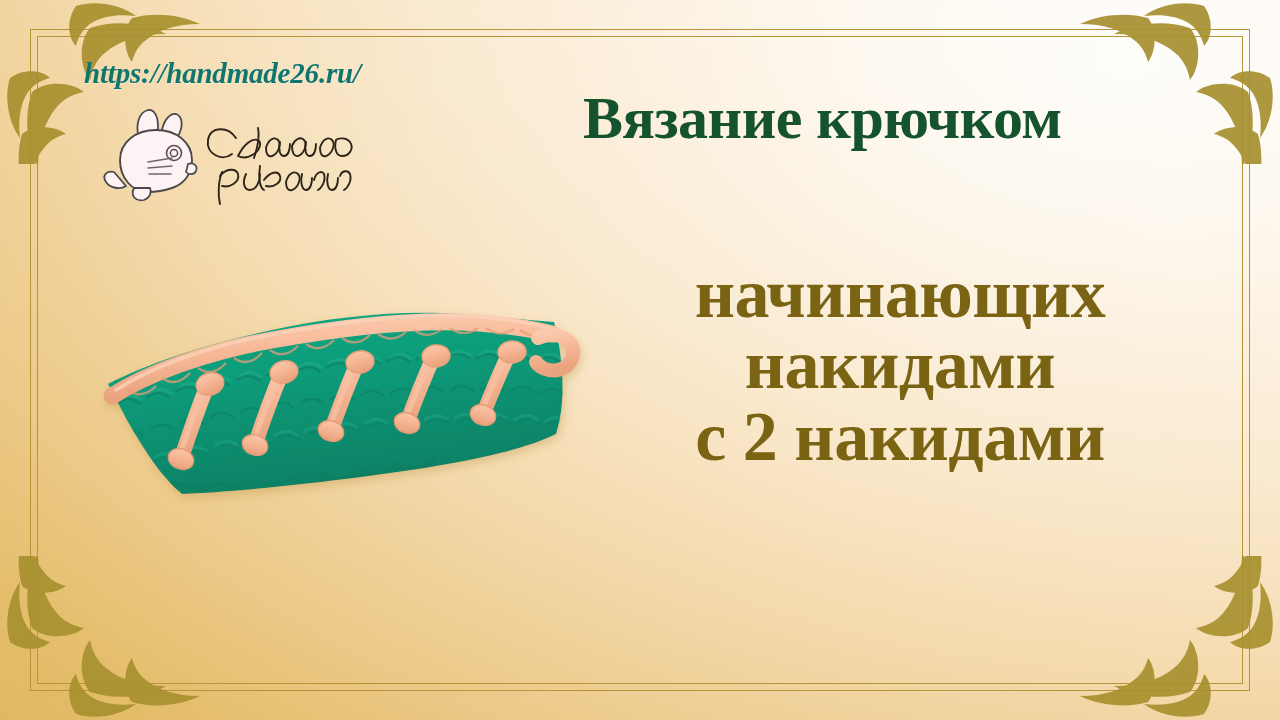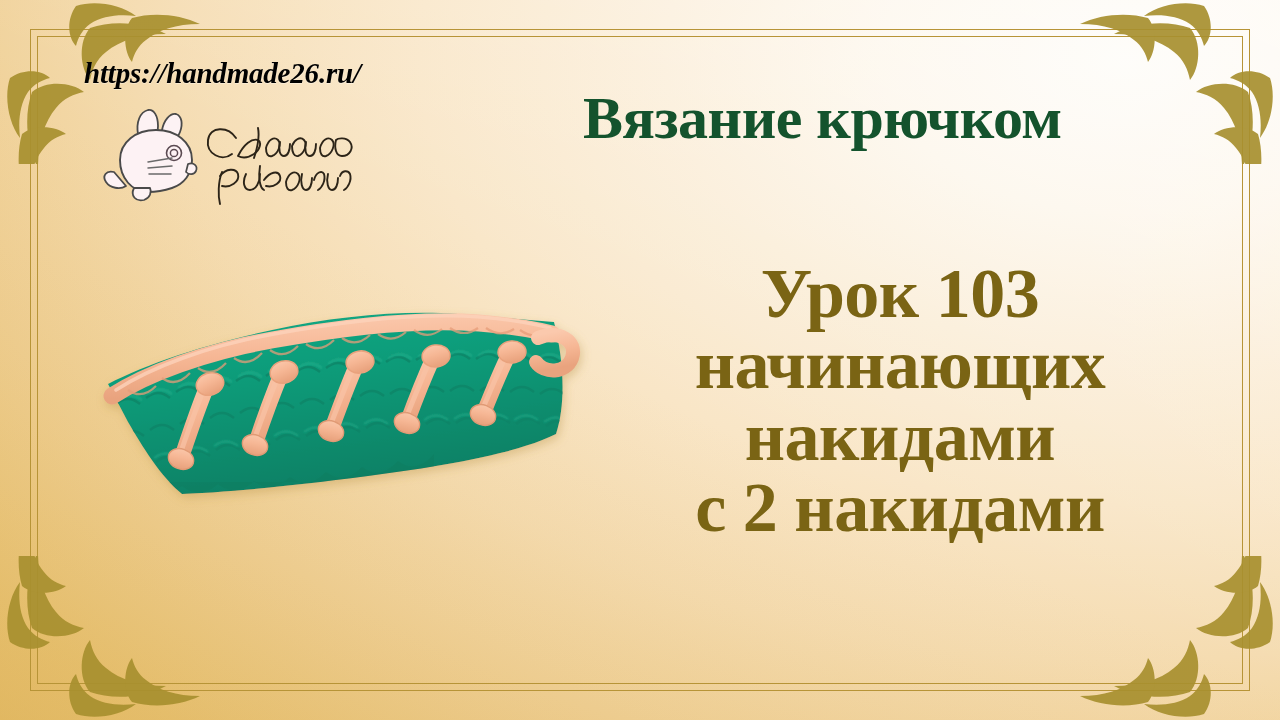--- a/index.html
+++ b/index.html
@@ -78,21 +78,21 @@
   
   .site-url {
     position: absolute;
     left: 84px;
     top: 57px;
     font-family: "Liberation Serif", serif;
     font-style: italic;
     font-weight: bold;
     font-size: 29px;
     letter-spacing: -0.2px;
-    color: #000000;
+    color: #0f766e;
     white-space: nowrap;
     text-shadow: 0 1px 0 rgba(255,255,255,0.35);
   }
 
   
   .brand {
     position: absolute;
     left: 100px;
     top: 104px;
     width: 280px;
@@ -372,19 +372,18 @@
         <path d="M452 52 C472 44 492 54 486 72 C480 88 458 88 450 76" stroke="url(#peachG)" stroke-width="14" fill="none" stroke-linecap="round"></path>
       </g>
     </svg>
   </div>
 
   <div class="heading">
     <span class="line">Вязание крючком</span>
   </div>
 
   <div class="lesson">
-    <span class="line">Урок 103</span>
     <span class="line">начинающих</span>
     <span class="line">накидами</span>
     <span class="line">с 2 накидами</span>
   </div>
 
 </div>
 
 </body></html>

